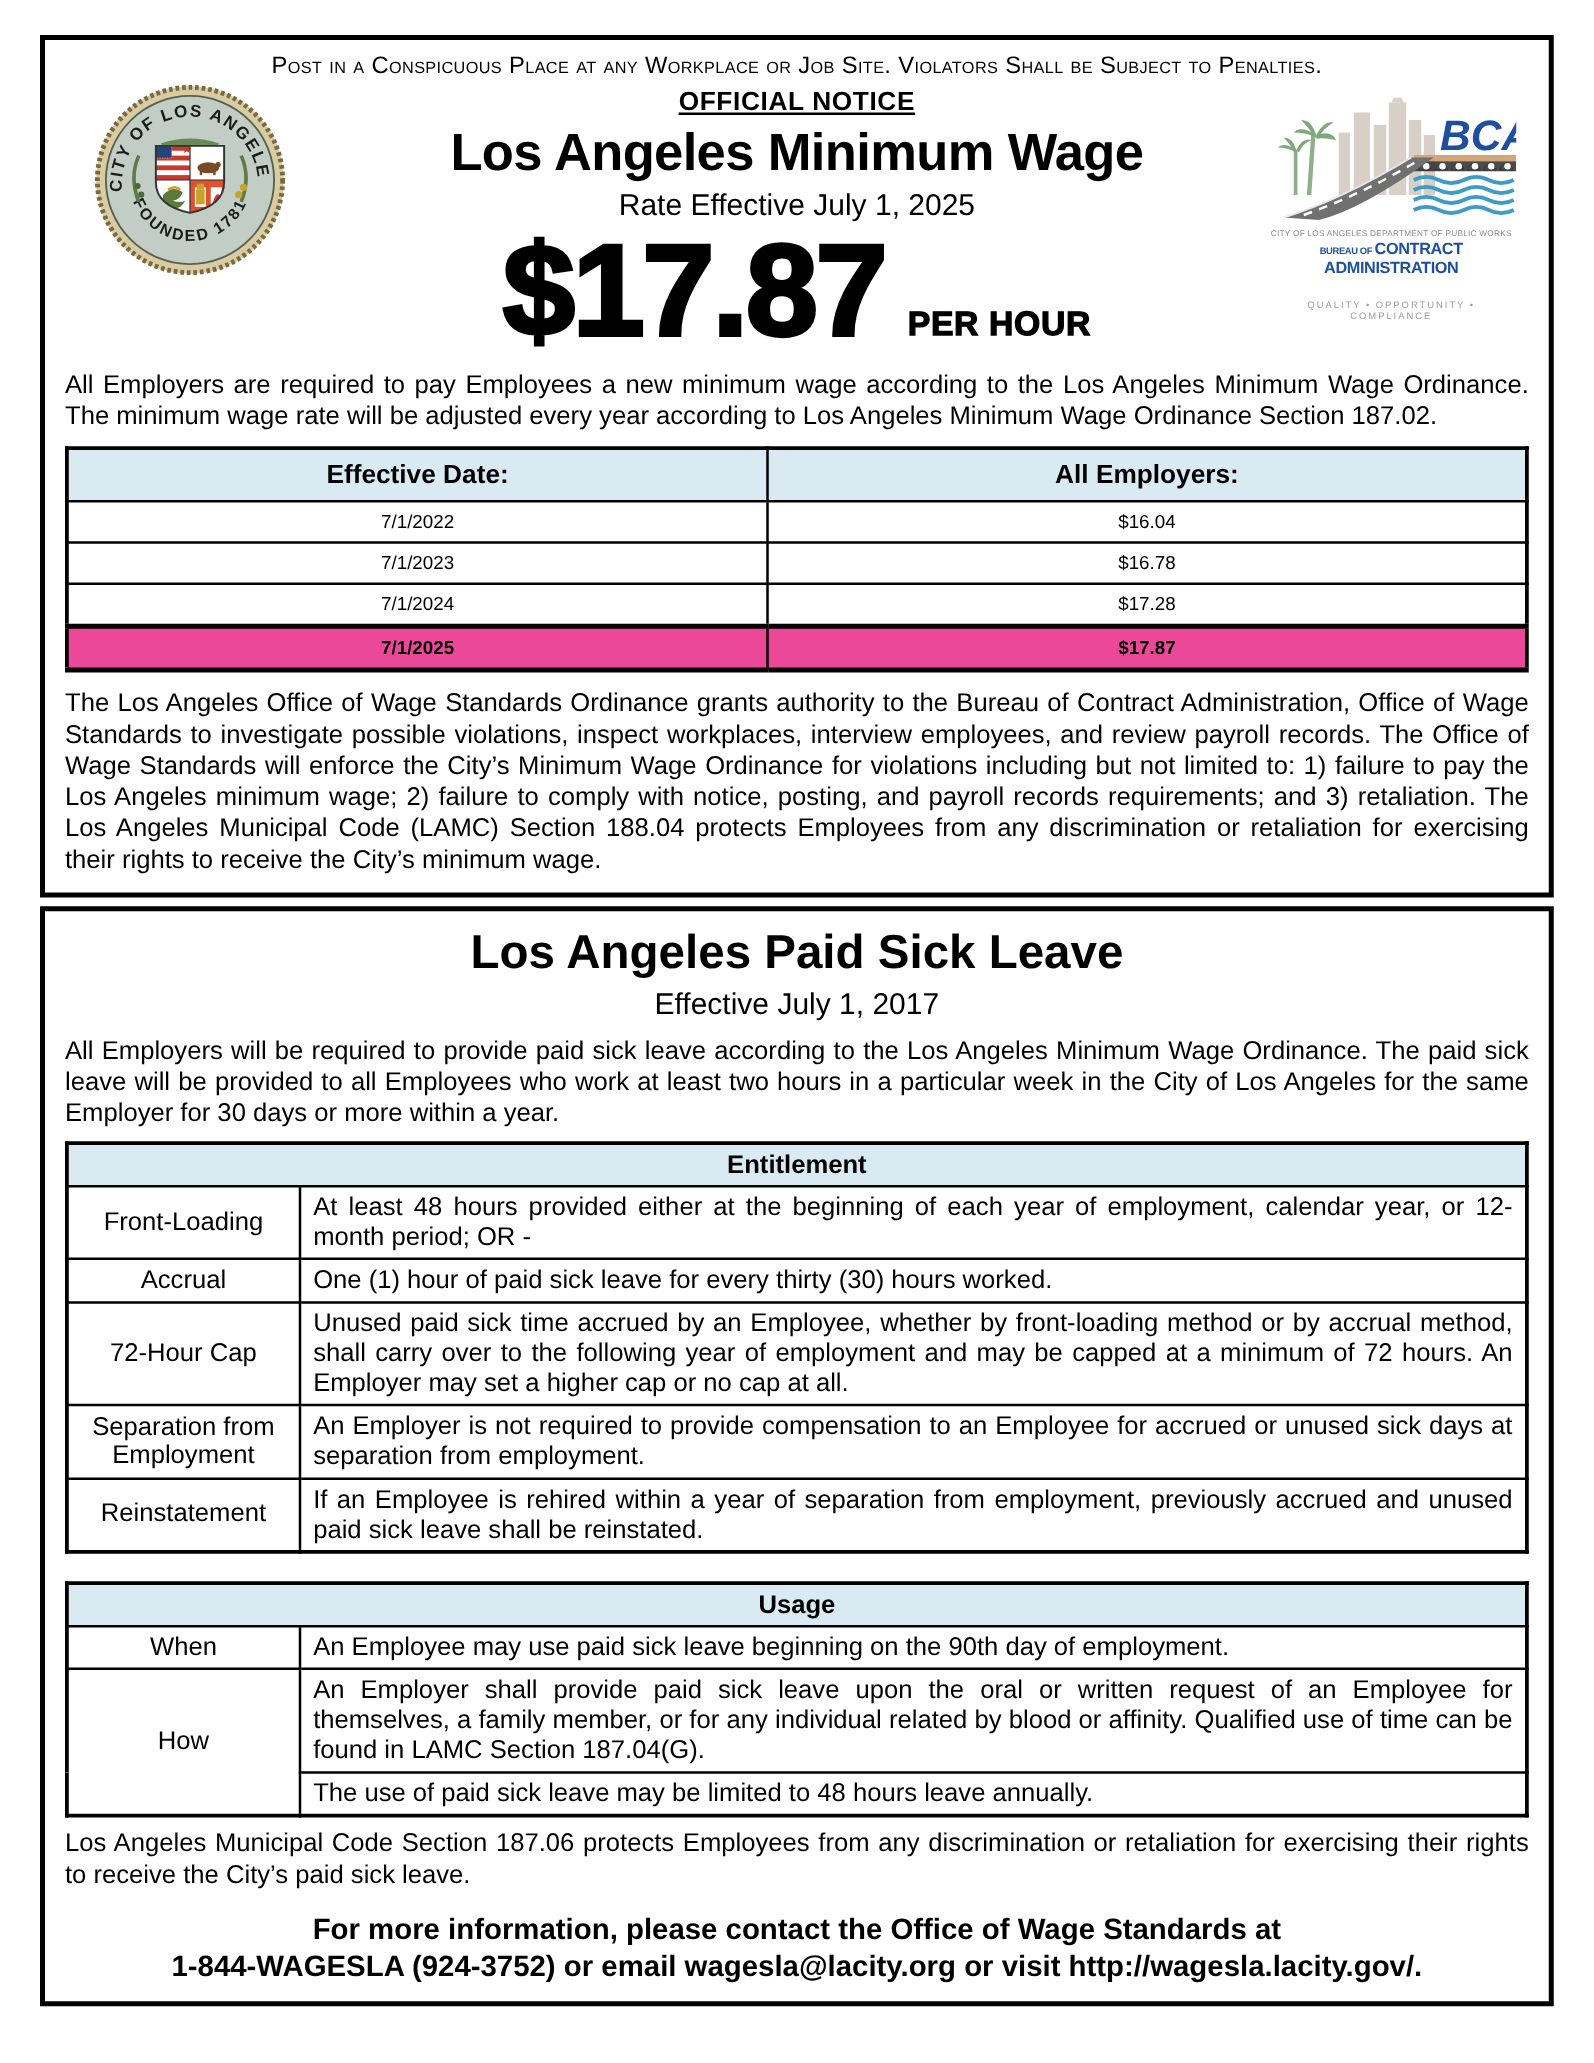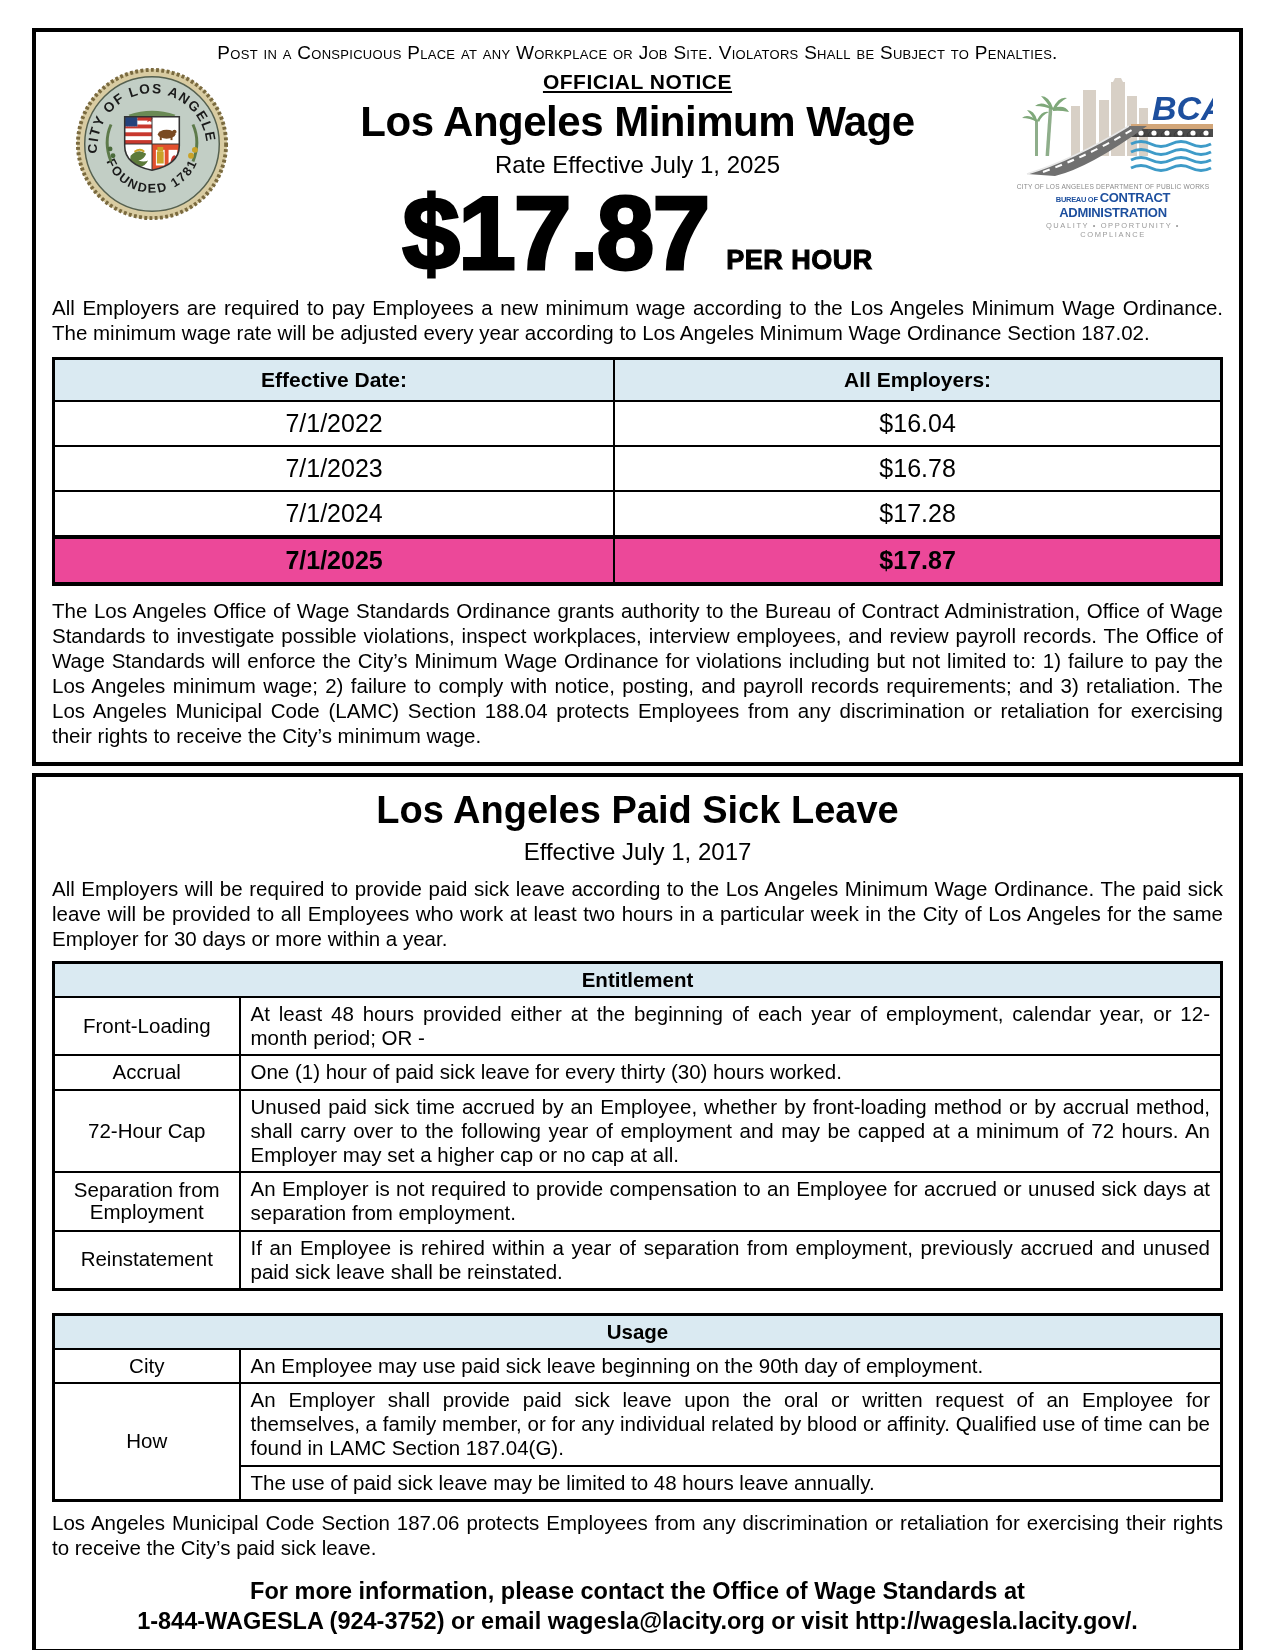--- a/index.html
+++ b/index.html
@@ -38,36 +38,36 @@
     font-size: 27px; font-weight: bold; letter-spacing: .5px;
     display: inline-block; margin-left: 18px; vertical-align: baseline;
     -webkit-text-stroke: 1px #000;
   }
 
   .seal-wrap { position: absolute; left: 38px; top: 34px; width: 156px; height: 156px; }
   .bca-wrap  { position: absolute; right: 26px; top: 46px; width: 200px; text-align: center; }
   .bca-dept   { font-size: 6.6px; color: #8a8a8a; letter-spacing: .2px; margin-top: 1px; }
   .bca-bureau { font-size: 13px; font-weight: bold; color: #1D4F9E; letter-spacing: -0.3px; }
   .bca-bureau .prefix { font-size: 7.5px; font-weight: bold; color: #1D4F9E; margin-right: 2px; }
-  .bca-motto  { font-size: 7.5px; color: #9a9a9a; letter-spacing: 1.6px; margin-top: 1px; }
+  .bca-motto  { font-size: 7.5px; color: #9a9a9a; letter-spacing: 1.6px; margin-top: 18px; }
 
   .para {
     font-size: 20.5px; line-height: 1.22; text-align: justify; margin-top: 10px;
   }
   .center-bold { text-align: center; font-weight: bold; font-size: 21px; margin-top: 16px; }
 
   table { border-collapse: collapse; width: 100%; padding-left: 28px; }
   th, td { border: 2px solid #000; }
 
   .wage-table { margin-top: 12px; border: 3px solid #000; }
   .wage-table th {
     background: #DAEAF2; font-size: 21px; font-weight: bold;
     text-align: center; padding: 8px 6px;
   }
-  .wage-table td { font-size: 25px; text-align: center; padding: 7px 6px; }
+  .wage-table td { font-size: 15px; text-align: center; padding: 7px 6px; }
   .wage-table col.c1 { width: 48%; }
   .wage-table tr.highlight td {
     background: #ec4899; font-weight: bold;
     border-top: 4px solid #000; border-bottom: 4px solid #000;
   }
 
   .sick-title { text-align: center; font-weight: bold; font-size: 38px; margin-top: 2px; }
   .sick-sub   { text-align: center; font-size: 24px; margin-top: 6px; }
 
   .rule-table { margin-top: 10px; border: 3px solid #000; }
@@ -310,21 +310,21 @@
       </tr>
     </tbody>
       </table>
 
     <table class="rule-table usage-table">
       <tbody>
           <tr>
         <th colspan="2">Usage</th>
       </tr>
       <tr>
-        <td class="label">City</td>
+        <td class="label">When</td>
         <td class="desc">An Employee may use paid sick leave beginning on the 90th day of employment.</td>
       </tr>
       <tr>
         <td class="label" rowspan="2">How</td>
         <td class="desc">An Employer shall provide paid sick leave upon the oral or written request of an Employee for themselves, a family member, or for any individual related by blood or affinity. Qualified use of time can be found in LAMC Section 187.04(G).</td>
       </tr>
       <tr>
         <td class="desc">The use of paid sick leave may be limited to 48 hours leave annually.</td>
       </tr>
     </tbody>

